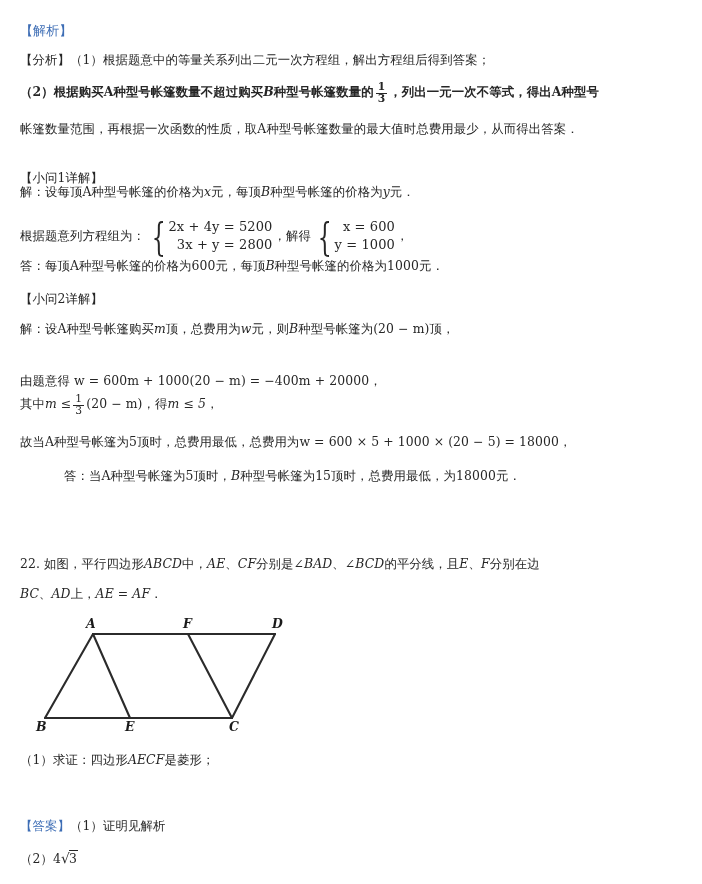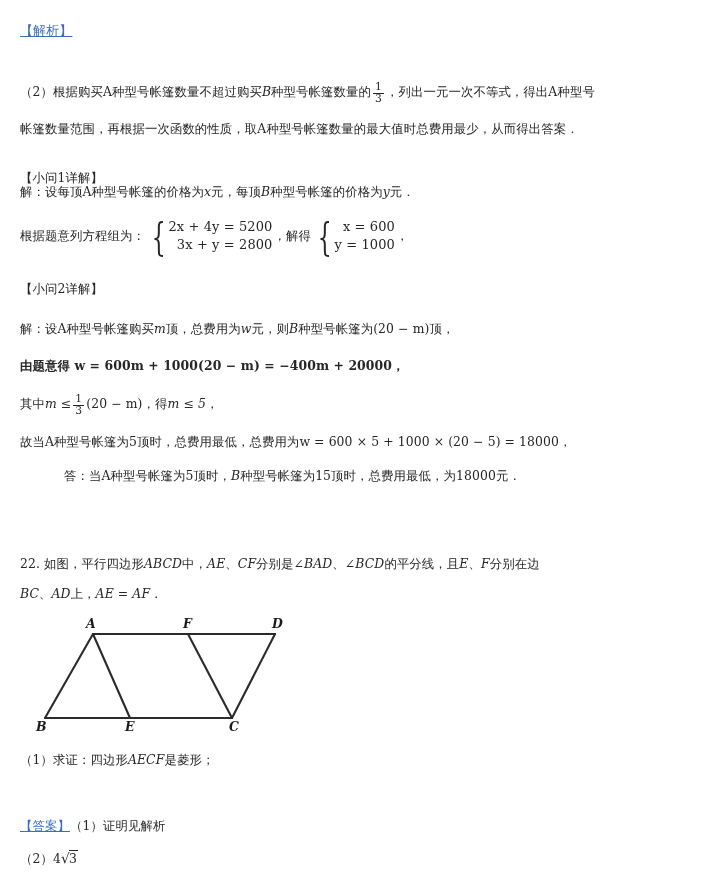--- a/index.html
+++ b/index.html
@@ -12,21 +12,21 @@
   }
   .page{position:relative;width:702px;height:884px;padding:0;}
   .ln{
     position:absolute;
     font-size:12.4px;
     line-height:1.35;
     white-space:nowrap;
     color:#262626;
     letter-spacing:0.1px;
   }
-  .blue{color:#3d6db5;text-decoration:underline;}
+  .blue{color:#3d6db5;}
   .it{font-style:italic;font-family:"DejaVu Serif","Liberation Serif",serif;}
   .up{font-style:normal;}
   
   .frac{
     display:inline-block;
     vertical-align:-0.52em;
     text-align:center;
     font-size:0.94em;
     margin:0 2px;
     line-height:1.02;
@@ -65,22 +65,25 @@
     color:#1a1a1a;
   }
 </style>
 </head>
 <body>
 
 <div class="page">
 
   <div class="ln blue" style="left:20px;top:22px;font-size:13px;">【解析】</div>
 
+  <div class="ln" style="left:20px;top:52px;">
+    <span>【分析】</span><span>（1）根据题意中的等量关系列出二元一次方程组，解出方程组后得到答案；</span>
+  </div>
 
-  <div class="ln" style="left:20px;top:82px;">
+  <div class="ln" style="left:20px;top:82px;font-weight:bold;">
     <span>（2）根据购买</span><span class="up">A</span><span>种型号帐篷数量不超过购买</span><span class="it">B</span><span>种型号帐篷数量的</span><span class="frac"><span class="num">1</span><span class="den">3</span></span><span>，列出一元一次不等式，得出</span><span class="up">A</span><span>种型号</span>
   </div>
 
   <div class="ln" style="left:20px;top:121px;">
     <span>帐篷数量范围，再根据一次函数的性质，取</span><span class="up">A</span><span>种型号帐篷数量的最大值时总费用最少，从而得出答案．</span>
   </div>
 
   <div class="ln" style="left:20px;top:170px;">【小问1详解】</div>
 
   <div class="ln" style="left:20px;top:184px;">
@@ -96,28 +99,31 @@
         </span>
       </span><span>，</span><span>解得</span><span class="sys">
         <span class="brace">{</span>
         <span class="rows">
           <span class="eqrow">x = 600</span>
           <span class="eqrow">y = 1000</span>
         </span>
       </span><span>，</span>
   </div>
 
+  <div class="ln" style="left:20px;top:258px;">
+    <span>答：每顶</span><span class="up">A</span><span>种型号帐篷的价格为</span><span>600</span><span>元，每顶</span><span class="it">B</span><span>种型号帐篷的价格为</span><span>1000</span><span>元．</span>
+  </div>
 
-  <div class="ln" style="left:20px;top:281px;">【小问2详解】</div>
+  <div class="ln" style="left:20px;top:291px;">【小问2详解】</div>
 
   <div class="ln" style="left:20px;top:321px;">
     <span>解：设</span><span class="up">A</span><span>种型号帐篷购买</span><span class="it">m</span><span>顶，总费用为</span><span class="it">w</span><span>元，则</span><span class="it">B</span><span>种型号帐篷为</span><span>(20 − m)</span><span>顶，</span>
   </div>
 
-  <div class="ln" style="left:20px;top:358px;font-weight:bold;">
+  <div class="ln" style="left:20px;top:373px;">
     <span>由题意得</span>&nbsp;<span>w = 600m + 1000(20 − m) = −400m + 20000</span><span>，</span>
   </div>
 
   <div class="ln" style="left:20px;top:394px;">
     <span>其中</span><span class="it">m ≤</span><span class="frac"><span class="num">1</span><span class="den">3</span></span><span>(20 − m)</span><span>，得</span><span class="it">m ≤ 5</span><span>，</span>
   </div>
 
   <div class="ln" style="left:20px;top:434px;">
     <span>故当</span><span class="up">A</span><span>种型号帐篷为</span><span>5</span><span>顶时，总费用最低，总费用为</span><span>w = 600 × 5 + 1000 × (20 − 5) = 18000</span><span>，</span>
   </div>

